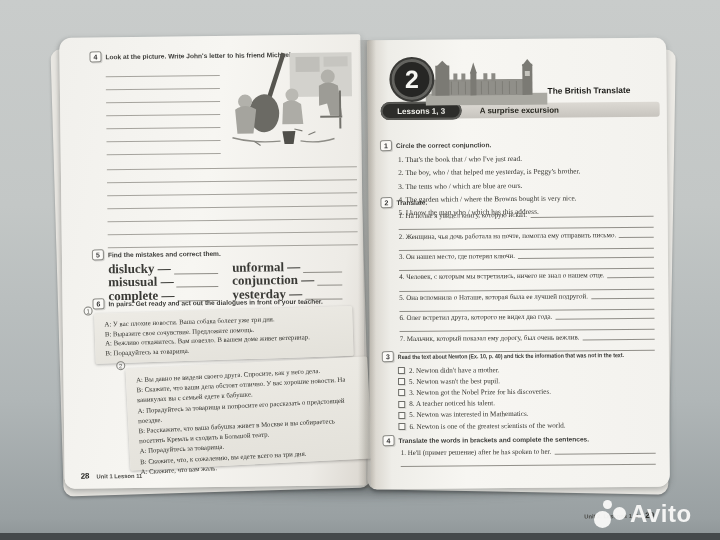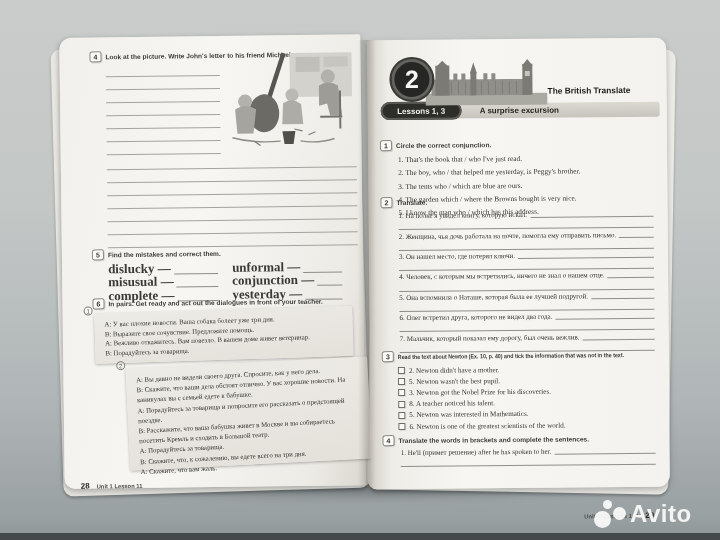--- a/index.html
+++ b/index.html
@@ -44,21 +44,21 @@
     box-shadow:0 1px 3px rgba(0,0,0,.3);padding:6px 8px 4px 10px;}
   .dlg1{left:32px;top:274px;width:258px;height:50px;transform:rotate(-1.1deg);}
   .dlg2{left:64px;top:327px;width:242px;height:102px;transform:rotate(-2.2deg);padding-top:7px;}
   .dlg-line{font-family:"Liberation Serif",serif;font-size:6.8px;line-height:9.6px;color:#33332e;}
   .dlg2 .dlg-line{line-height:10.2px;}
   .circnum{position:absolute;width:9px;height:9px;border:1px solid #7c7c77;border-radius:50%;font-size:6px;
     color:#55554f;display:flex;align-items:center;justify-content:center;background:rgba(255,255,255,.4);}
   .cn1{left:21px;top:269px;}
   .cn2{left:53px;top:324px;}
   .pg-footer{position:absolute;display:flex;align-items:baseline;gap:7px;}
-  .lp-footer{left:16px;top:444px;}
+  .lp-footer{left:16px;top:434px;}
   .rp-footer{right:16px;top:429px;margin-top:44px;}
   .pgnum{font-size:8px;font-weight:bold;color:#2d2d2a;}
   .pglabel{font-size:5.8px;font-weight:bold;color:#4c4c48;}
   
   .lesson-circle{position:absolute;left:24px;top:19px;width:41px;height:41px;border-radius:50%;background:#262624;
     color:#f6f6f2;font-size:25px;font-weight:bold;display:flex;align-items:center;justify-content:center;
     box-shadow:inset 0 0 0 3px #63635f,0 0 0 2px #3a3a37;z-index:4;}
   .parl{position:absolute;left:58px;top:20px;width:122px;height:46px;z-index:3;}
   .rp-title{position:absolute;left:180px;top:47px;font-size:8.4px;font-weight:bold;color:#1d1d1a;z-index:3;}
   .sub-bar{position:absolute;left:82px;top:64px;width:210px;height:15px;border-radius:3px;z-index:1;

